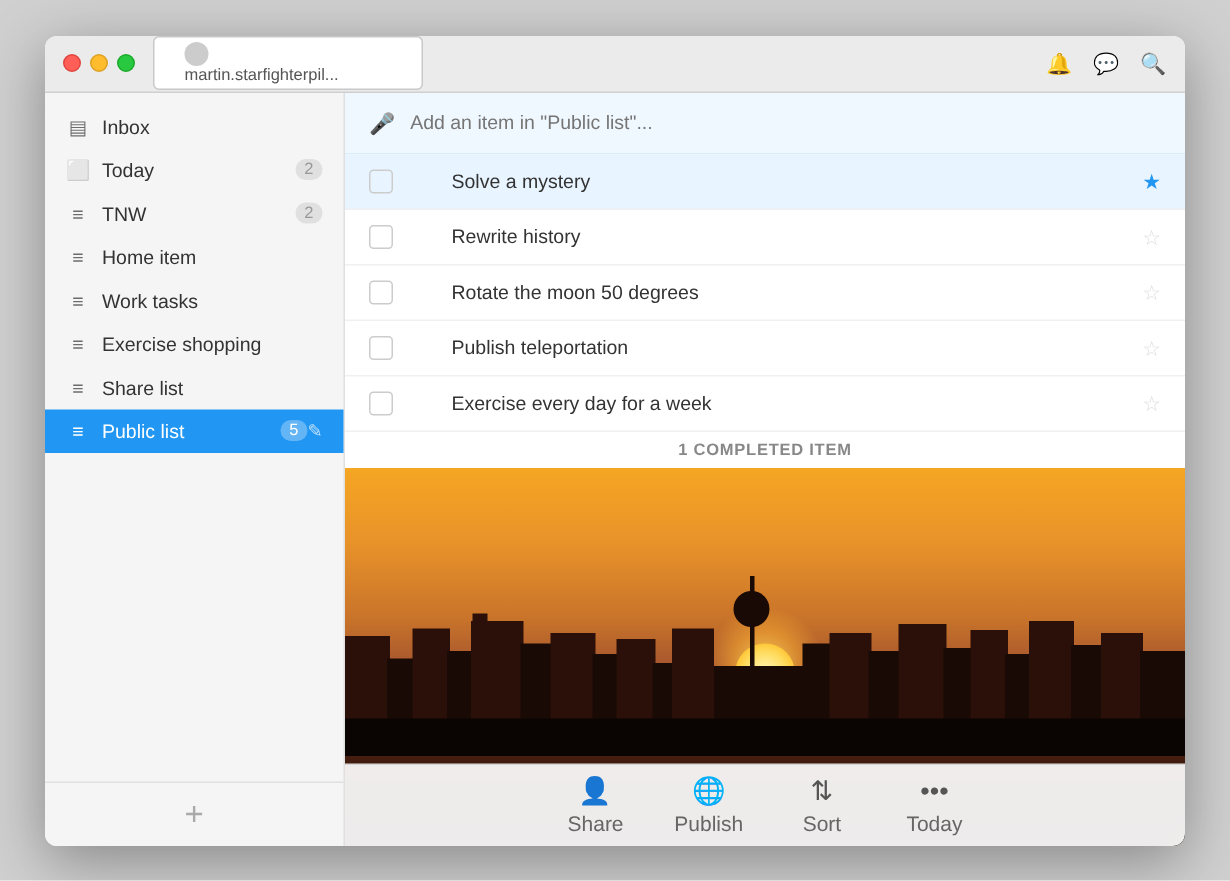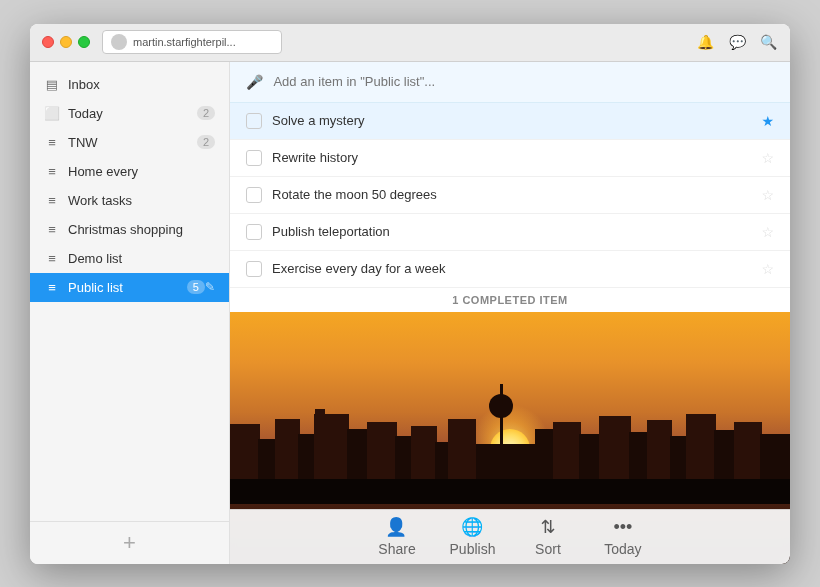--- a/index.html
+++ b/index.html
@@ -43,29 +43,29 @@
       width: 12px;
       height: 12px;
       border-radius: 50%;
     }
     .tl-red { background: #ff5f57; border: 1px solid #e0443e; }
     .tl-yellow { background: #ffbd2e; border: 1px solid #dea123; }
     .tl-green { background: #28c940; border: 1px solid #1aab29; }
 
     .title-bar-url {
       display: flex;
-      align-items: center;
       background: #fff;
       border: 1px solid #c8c8c8;
       border-radius: 4px;
-      padding: 3px 8px;
+      padding: 3px 20px;
       font-size: 11px;
       color: #555;
       width: 180px;
       margin-right: auto;
+      flex-direction: column;
     }
     .title-bar-url .avatar-icon {
       width: 16px;
       height: 16px;
       border-radius: 50%;
       background: #ccc;
       margin-right: 6px;
       flex-shrink: 0;
     }
 
@@ -201,20 +201,21 @@
     }
 
     .task-item {
       display: flex;
       align-items: center;
       padding: 10px 16px;
       border-bottom: 1px solid #f0f0f0;
       font-size: 13px;
       color: #333;
       cursor: pointer;
+      gap: 29px;
     }
     .task-item.selected {
       background: #e8f4ff;
     }
     .task-checkbox {
       width: 16px;
       height: 16px;
       border: 1.5px solid #ccc;
       border-radius: 3px;
       margin-right: 10px;
@@ -367,33 +368,33 @@
             <span class="item-label">Today</span>
             <span class="item-count">2</span>
           </div>
           <div class="sidebar-item">
             <span class="item-icon">≡</span>
             <span class="item-label">TNW</span>
             <span class="item-count">2</span>
           </div>
           <div class="sidebar-item">
             <span class="item-icon">≡</span>
-            <span class="item-label">Home every</span>
+            <span class="item-label">Home item</span>
           </div>
           <div class="sidebar-item">
             <span class="item-icon">≡</span>
             <span class="item-label">Work tasks</span>
           </div>
           <div class="sidebar-item">
             <span class="item-icon">≡</span>
-            <span class="item-label">Christmas shopping</span>
+            <span class="item-label">Exercise shopping</span>
           </div>
           <div class="sidebar-item">
             <span class="item-icon">≡</span>
-            <span class="item-label">Demo list</span>
+            <span class="item-label">Share list</span>
           </div>
           <div class="sidebar-item active">
             <span class="item-icon">≡</span>
             <span class="item-label">Public list</span>
             <span class="item-count">5</span>
             <span class="edit-icon"> ✎</span>
           </div>
         </div>
       <div class="sidebar-footer">
         <button class="add-list-btn">+</button>

